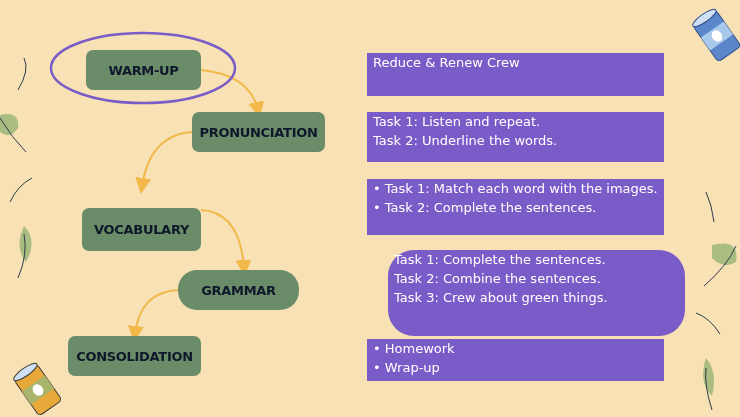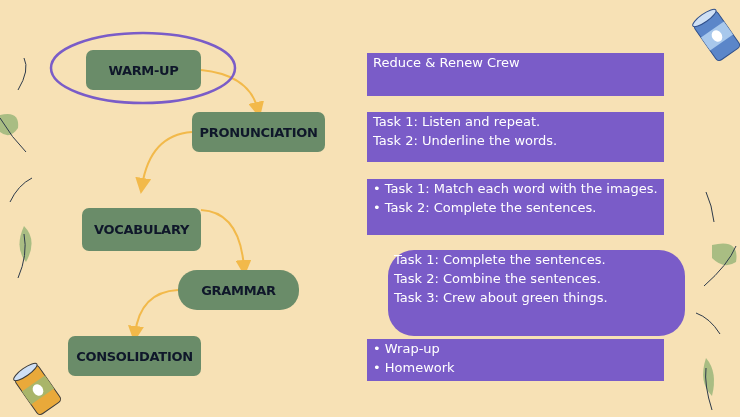--- a/index.html
+++ b/index.html
@@ -69,15 +69,15 @@
 <div class="box" style="left:367px;top:179px;width:297px;height:56px;">
   <div class="line">• Task 1: Match each word with the images.</div>
   <div class="line">• Task 2: Complete the sentences.</div>
 </div>
 <div class="box" style="left:388px;top:250px;width:297px;height:86px;border-radius:26px;">
   <div class="line">Task 1: Complete the sentences.</div>
   <div class="line">Task 2: Combine the sentences.</div>
   <div class="line">Task 3: Crew about green things.</div>
 </div>
 <div class="box" style="left:367px;top:339px;width:297px;height:42px;">
+  <div class="line">• Homework</div>
   <div class="line">• Wrap-up</div>
-  <div class="line">• Homework</div>
 </div>
 
 </body></html>

